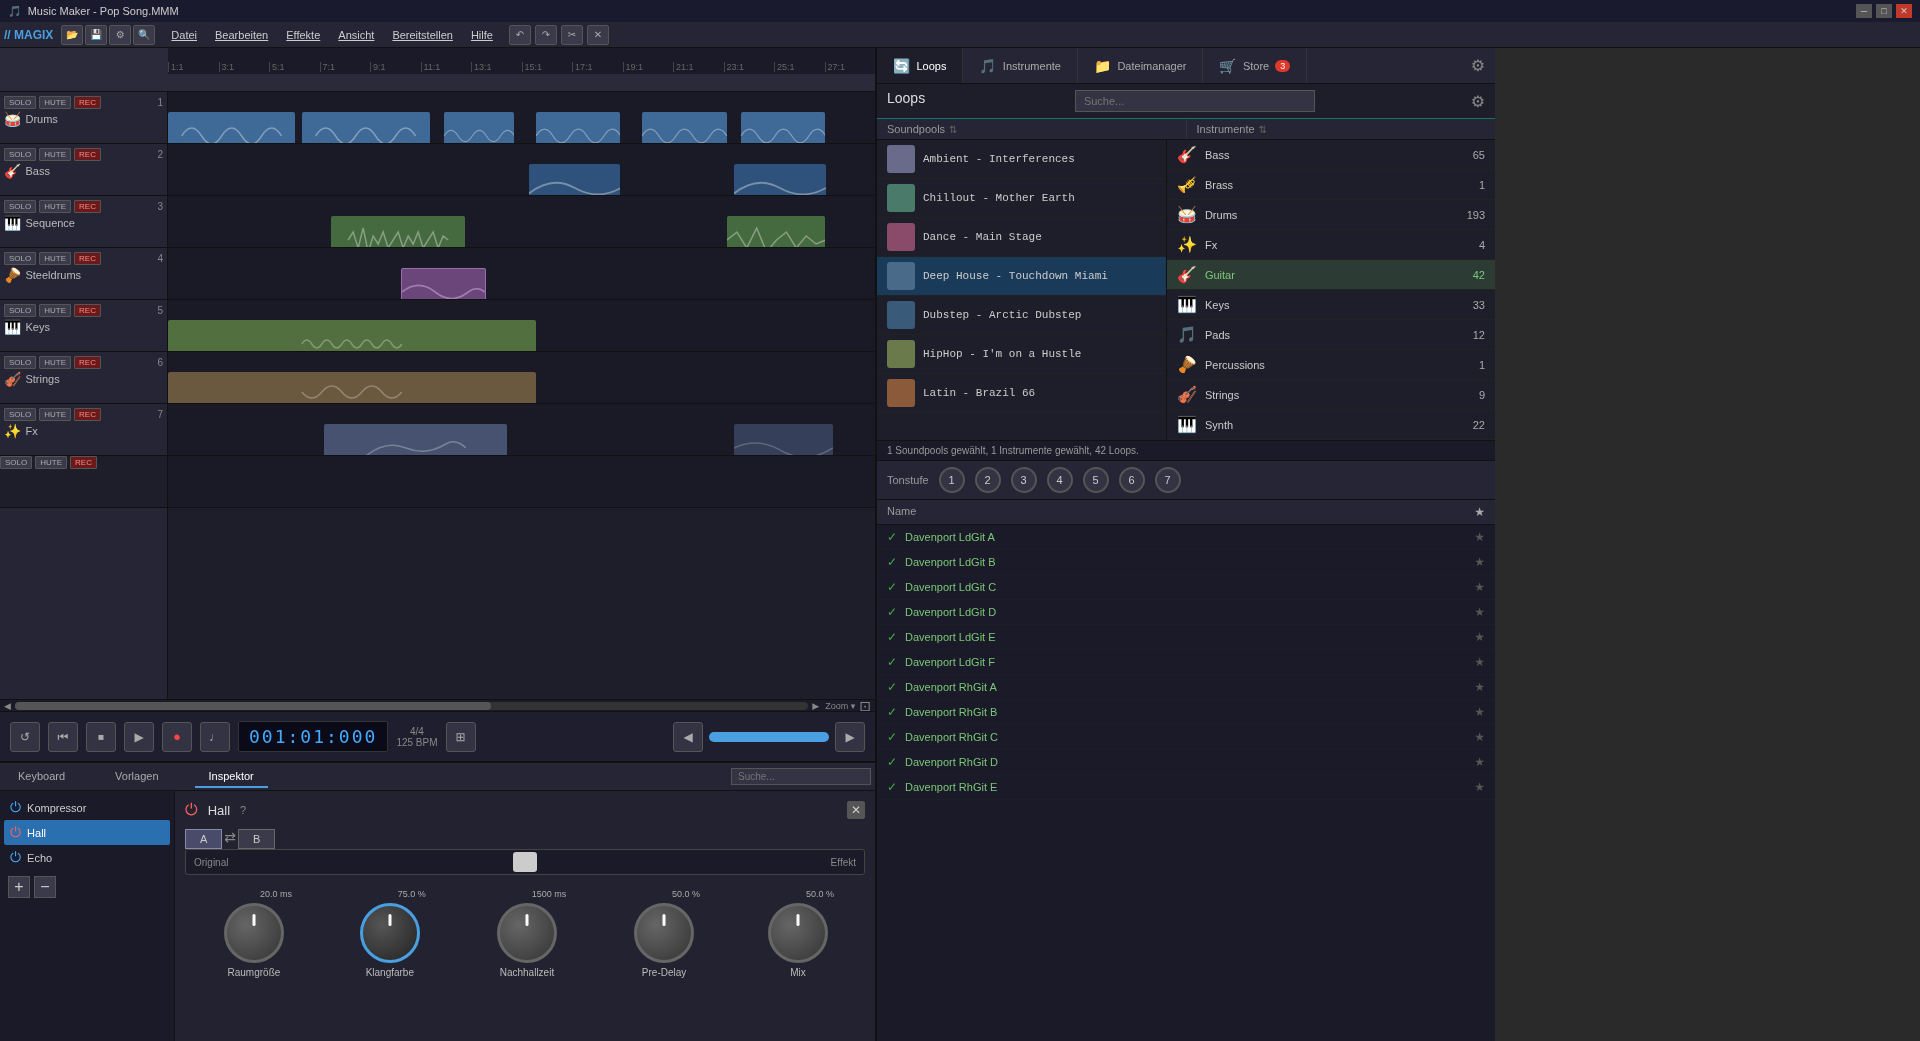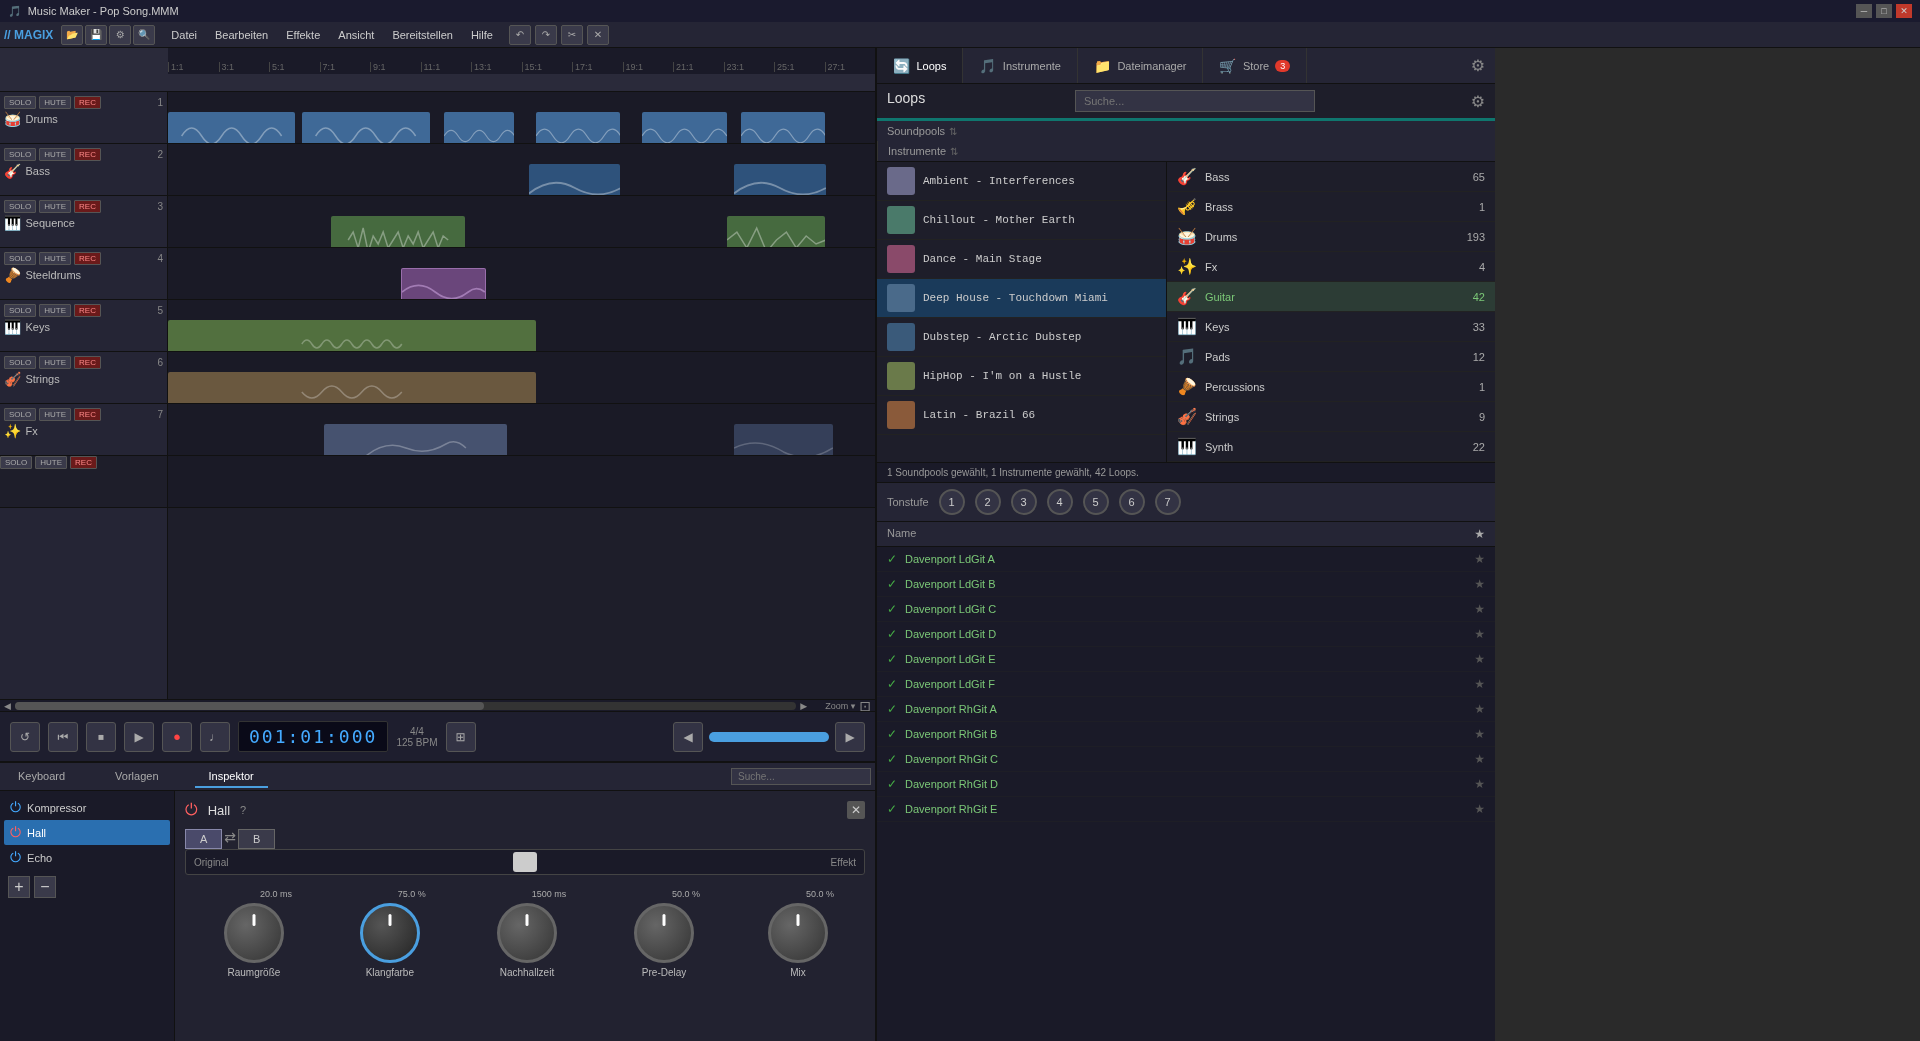--- a/index.html
+++ b/index.html
@@ -24,21 +24,21 @@
       background: #252535;
       height: 26px;
       display: flex;
       align-items: center;
       padding: 0 4px;
       border-bottom: 1px solid #111;
     }
     .menu-logo { color: #4a9fe0; font-weight: bold; font-size: 12px; margin-right: 8px; }
     .toolbar-icons { display: flex; align-items: center; gap: 2px; margin-right: 8px; }
     .tb-icon { width: 22px; height: 20px; background: #3a3a4a; border: 1px solid #555; border-radius: 2px; display: flex; align-items: center; justify-content: center; cursor: pointer; font-size: 10px; color: #aaa; }
-    .menu-items { display: flex; gap: 2px; }
+    .menu-items { display: flex; gap: 2px; text-decoration: underline; }
     .menu-item { padding: 2px 8px; color: #ccc; cursor: pointer; font-size: 11px; }
     .toolbar-right { display: flex; align-items: center; gap: 4px; margin-left: 8px; }
     .tb-btn { width: 22px; height: 20px; background: #3a3a4a; border: 1px solid #555; border-radius: 2px; display: flex; align-items: center; justify-content: center; cursor: pointer; font-size: 10px; color: #aaa; }
 
     
     #main { display: flex; height: calc(1041px - 48px); }
 
     
     #left-panel { width: 875px; display: flex; flex-direction: column; background: #1e1e2a; }
 
@@ -229,22 +229,21 @@
     
     #loops-section { padding: 6px 10px; }
     .loops-title { font-size: 14px; color: #ddd; margin-bottom: 6px; }
     .loops-search { width: 100%; background: #333344; border: 1px solid #555; color: #ccc; padding: 4px 8px; font-size: 11px; }
 
     
     #sp-header {
       display: flex;
       background: #252535;
       border-bottom: 1px solid #111;
-      border-top: 3px solid #0f766e;
-      flex-direction: column;
+      border-top: 1px solid #0f766e;
     }
     .sp-col { flex: 1; padding: 4px 10px; font-size: 11px; color: #999; display: flex; align-items: center; gap: 4px; }
     .sp-col .sort-icon { font-size: 10px; color: #666; }
 
     
     #sp-content { display: flex; height: 300px; overflow-y: auto; }
     #soundpools-list { width: 290px; border-right: 1px solid #111; overflow-y: auto; }
     .sp-item { display: flex; align-items: center; gap: 8px; padding: 5px 10px; cursor: pointer; border-bottom: 1px solid #222; }
     .sp-item.active { background: #1a3a5a; }
     .sp-thumb { width: 28px; height: 28px; border-radius: 3px; flex-shrink: 0; }
@@ -576,21 +575,21 @@
 
       </div>
     </div>
 
     <div id="timeline-scroll">
       <span class="zoom-label">◀</span>
       <div class="scrollbar-track">
         <div class="scrollbar-thumb"></div>
       </div>
       <span class="zoom-label">▶</span>
-      <span style="margin-left:18px;font-size:9px;color:#888;">Zoom ▾</span>
+      <span style="margin-left:6px;font-size:9px;color:#888;">Zoom ▾</span>
       <span style="margin-left:4px;font-size:14px;color:#888;">⊡</span>
     </div>
 
     <div id="controls-bar">
       <div class="ctrl-btn">↺</div>
       <div class="ctrl-btn">⏮</div>
       <div class="ctrl-btn">⏹</div>
       <div class="ctrl-btn">▶</div>
       <div class="ctrl-btn record">⏺</div>
       <div class="ctrl-btn">♩</div>

